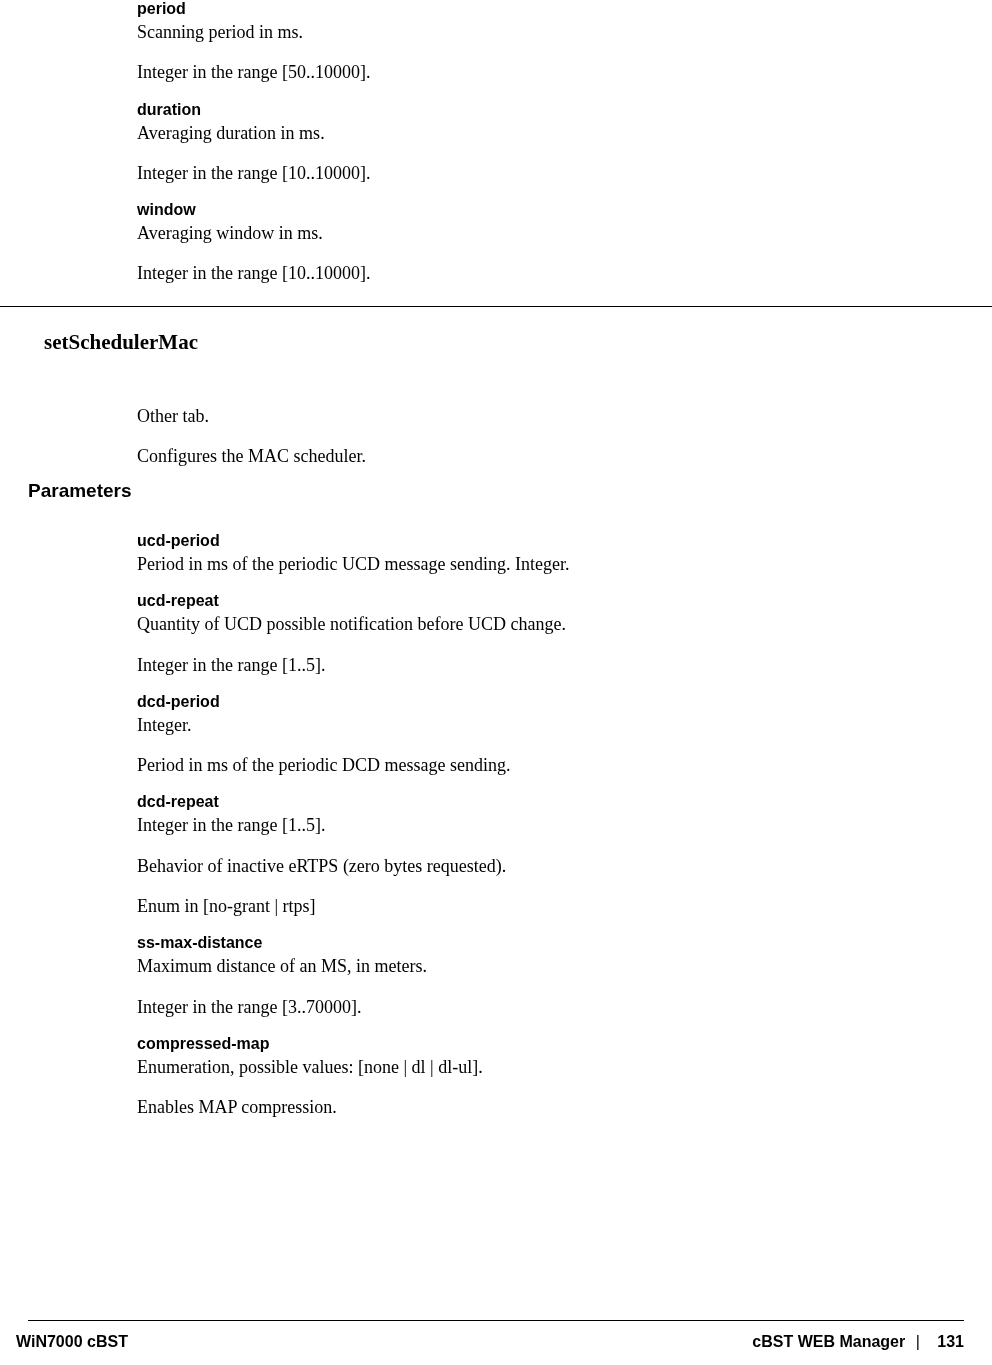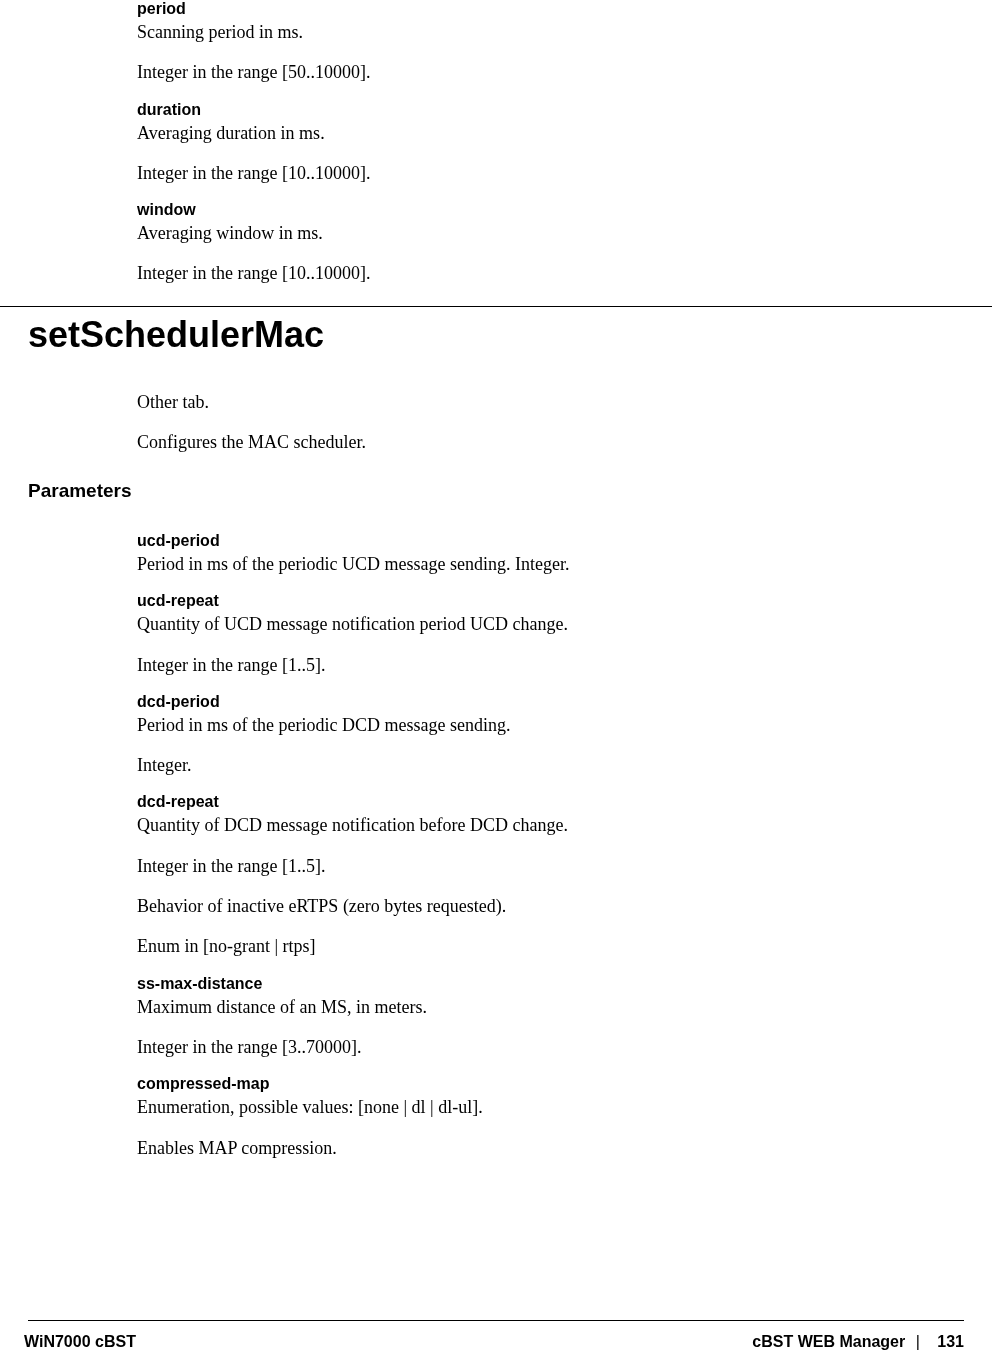--- a/index.html
+++ b/index.html
@@ -41,30 +41,30 @@
     right: 0;
     top: 306px;
     border-top: 1px solid #000;
   }
   .section-heading-wrap {
     position: absolute;
     left: 28px;
     top: 314px;
   }
   .section-heading {
-    font-family: Liberation Sans, sans-serif;
+    font-family: Liberation Serif, serif;
     font-weight: bold;
-    font-size: 36px;
-    margin: 0;
+    font-size: 21px;
+    margin: 16px;
   }
   .after-heading {
     position: absolute;
     left: 137px;
     right: 40px;
-    top: 390px;
+    top: 404px;
   }
   .subheading {
     font-family: Arial, Helvetica, sans-serif;
     font-weight: bold;
     font-size: 19px;
     position: absolute;
     left: 28px;
   }
   .subheading.params {
     top: 480px;
@@ -77,21 +77,21 @@
   }
   .footer-rule {
     position: absolute;
     left: 28px;
     right: 28px;
     bottom: 44px;
     border-top: 1px solid #000;
   }
   .footer {
     position: absolute;
-    left: 24px;
+    left: 16px;
     right: 28px;
     bottom: 14px;
     font-family: Arial, Helvetica, sans-serif;
     font-weight: bold;
     font-size: 16px;
     display: flex;
     justify-content: space-between;
     align-items: baseline;
   }
   .footer-right {
@@ -136,29 +136,28 @@
     <p class="body-text">Configures the MAC scheduler.</p>
   </div>
 
   <div class="subheading params">Parameters</div>
 
   <div class="params-block">
     <div class="param-name" style="margin-top:16px">ucd-period</div>
     <p class="body-text">Period in ms of the periodic UCD message sending. Integer.</p>
 
     <div class="param-name">ucd-repeat</div>
-    <p class="body-text">Quantity of UCD message notification period UCD change.</p>
+    <p class="body-text">Quantity of UCD possible notification before UCD change.</p>
     <p class="body-text">Integer in the range [1..5].</p>
 
     <div class="param-name">dcd-period</div>
+    <p class="body-text">Integer.</p>
     <p class="body-text">Period in ms of the periodic DCD message sending.</p>
-    <p class="body-text">Integer.</p>
 
     <div class="param-name">dcd-repeat</div>
-    <p class="body-text">Quantity of DCD message notification before DCD change.</p>
     <p class="body-text">Integer in the range [1..5].</p>
 
     <p class="body-text">Behavior of inactive eRTPS (zero bytes requested).</p>
     <p class="body-text">Enum in [no-grant | rtps]</p>
 
     <div class="param-name">ss-max-distance</div>
     <p class="body-text">Maximum distance of an MS, in meters.</p>
     <p class="body-text">Integer in the range [3..70000].</p>
 
     <div class="param-name">compressed-map</div>

